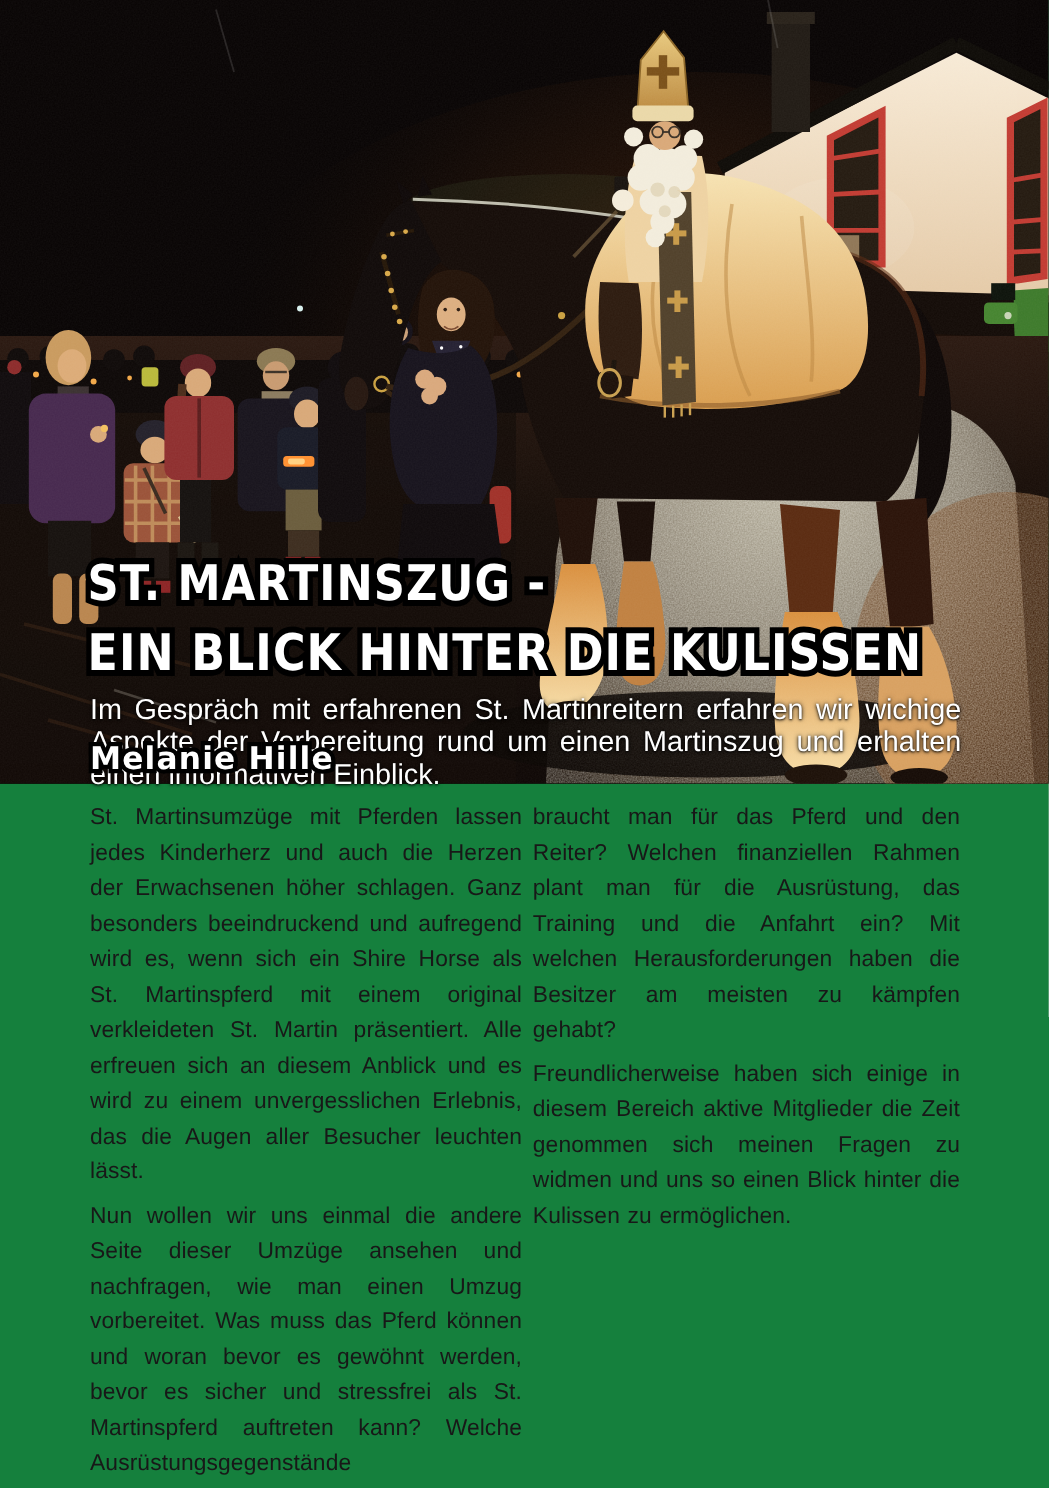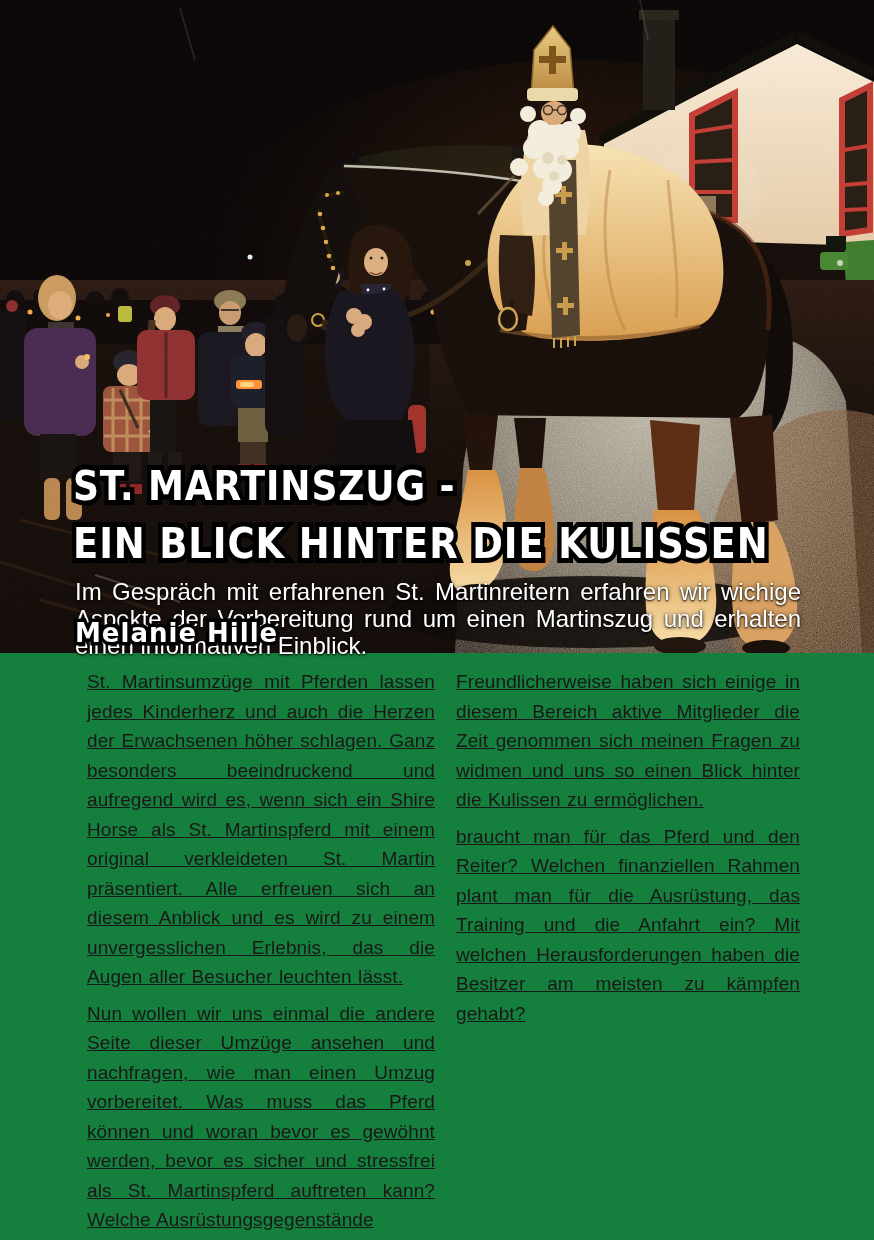--- a/index.html
+++ b/index.html
@@ -24,21 +24,21 @@
   .author{position:absolute;left:75px;top:618px;width:771px;text-align:left;
           font-family:"DejaVu Sans",sans-serif;font-weight:800;font-size:26px;letter-spacing:1px;
           white-space:nowrap;}
   .author .inner{position:relative;display:inline-block;}
   .author .stroke{position:absolute;left:0;top:0;color:#000;-webkit-text-stroke:7px #000;}
   .author .fill{position:relative;color:#fff;}
 
   
   .col{position:absolute;top:667px;color:#181818;font-size:19px;line-height:29.5px;
        text-align:justify;hyphens:auto;-webkit-hyphens:auto;word-spacing:1px;letter-spacing:0.1px;}
-  .col p{margin:0 0 7px 12px;text-decoration:underline;}
+  .col p{margin:0 0 7px 0;}
   .col-left{left:75px;width:360px;}
   .col-right{left:444px;width:356px;}
 </style>
 </head>
 <body>
 
 <div class="page">
 
   <div class="photo">
     <svg viewBox="0 0 874 653" xmlns="http://www.w3.org/2000/svg">
@@ -404,17 +404,17 @@
         <span class="fill">Melanie Hille</span>
       </span>
     </div>
   </div>
 
   <div class="col col-left">
     <p>St. Martinsumzüge mit Pferden lassen jedes Kinderherz und auch die Herzen der Erwachsenen höher schlagen. Ganz besonders beeindruckend und aufregend wird es, wenn sich ein Shire Horse als St. Martinspferd mit einem original verkleideten St. Martin präsentiert. Alle erfreuen sich an diesem Anblick und es wird zu einem unvergesslichen Erlebnis, das die Augen aller Besucher leuchten lässt.</p>
     <p>Nun wollen wir uns einmal die andere Seite dieser Umzüge ansehen und nachfragen, wie man einen Umzug vorbereitet. Was muss das Pferd können und woran bevor es gewöhnt werden, bevor es sicher und stressfrei als St. Martinspferd auftreten kann? Welche Ausrüstungsgegenstände</p>
   </div>
   <div class="col col-right">
+    <p>braucht man für das Pferd und den Reiter? Welchen finanziellen Rahmen plant man für die Ausrüstung, das Training und die Anfahrt ein? Mit welchen Herausforderungen haben die Besitzer am meisten zu kämpfen gehabt?</p>
     <p>Freundlicherweise haben sich einige in diesem Bereich aktive Mitglieder die Zeit genommen sich meinen Fragen zu widmen und uns so einen Blick hinter die Kulissen zu ermöglichen.</p>
-    <p>braucht man für das Pferd und den Reiter? Welchen finanziellen Rahmen plant man für die Ausrüstung, das Training und die Anfahrt ein? Mit welchen Herausforderungen haben die Besitzer am meisten zu kämpfen gehabt?</p>
   </div>
 
 </div>
 
 </body></html>

